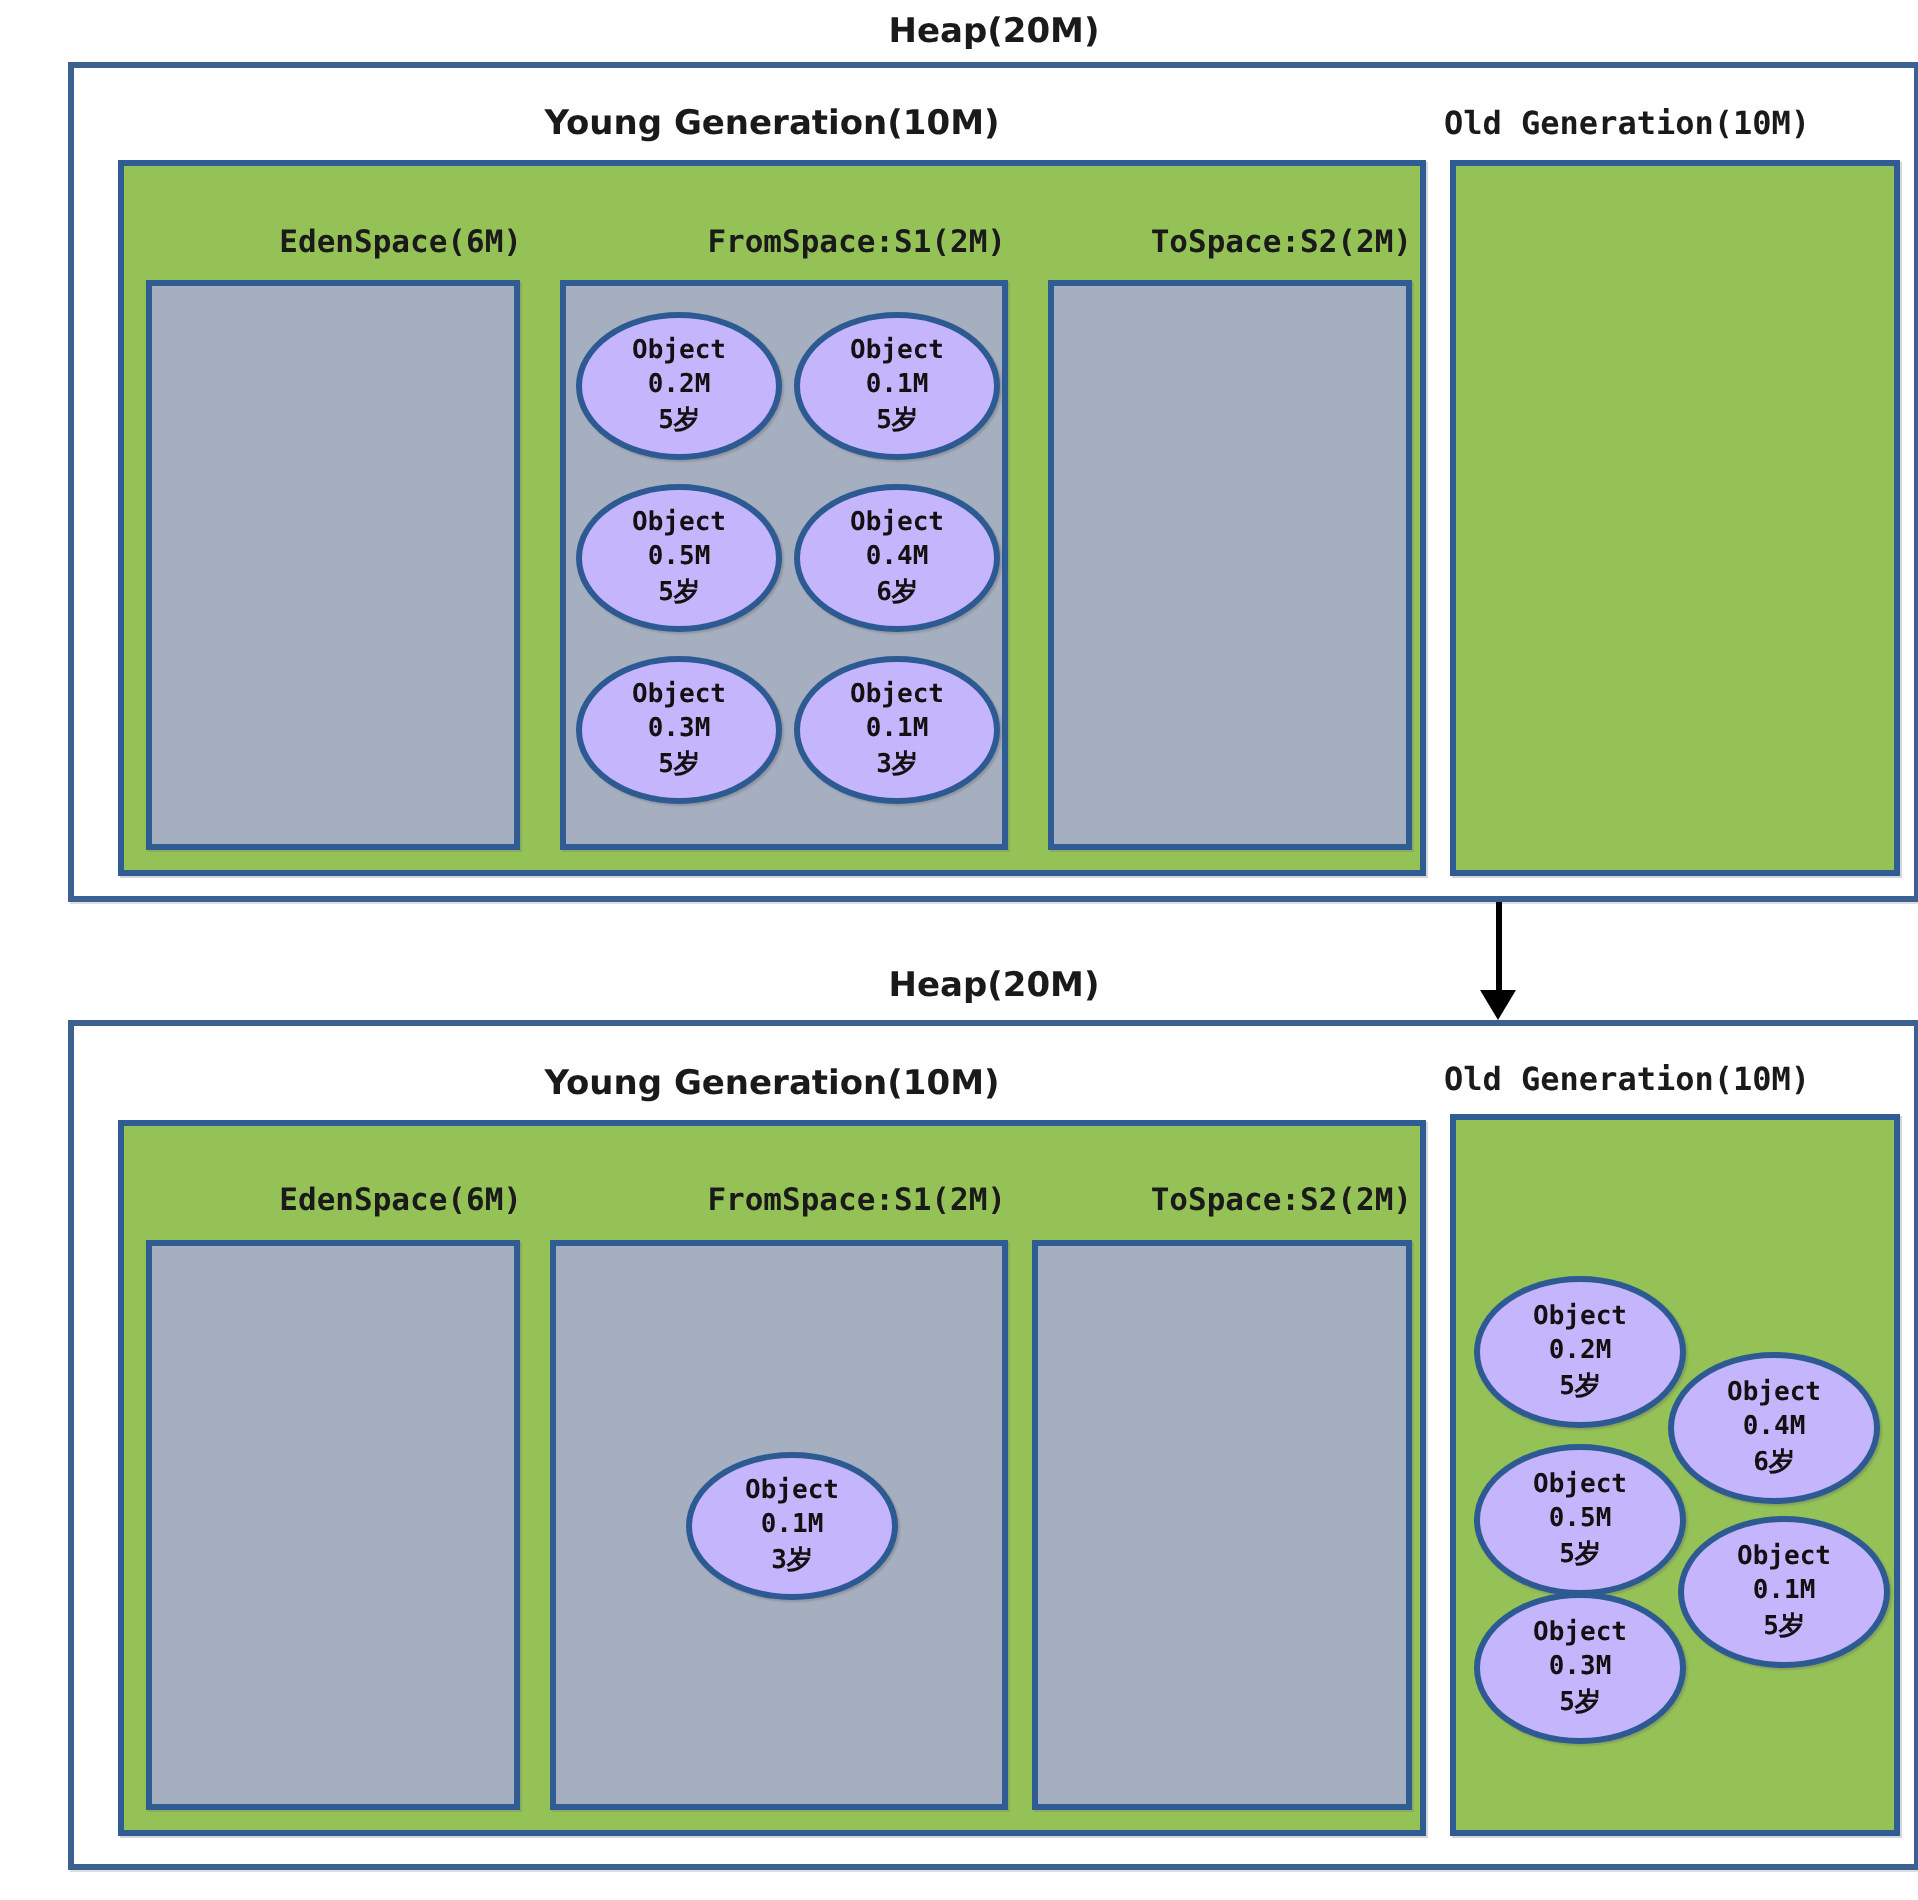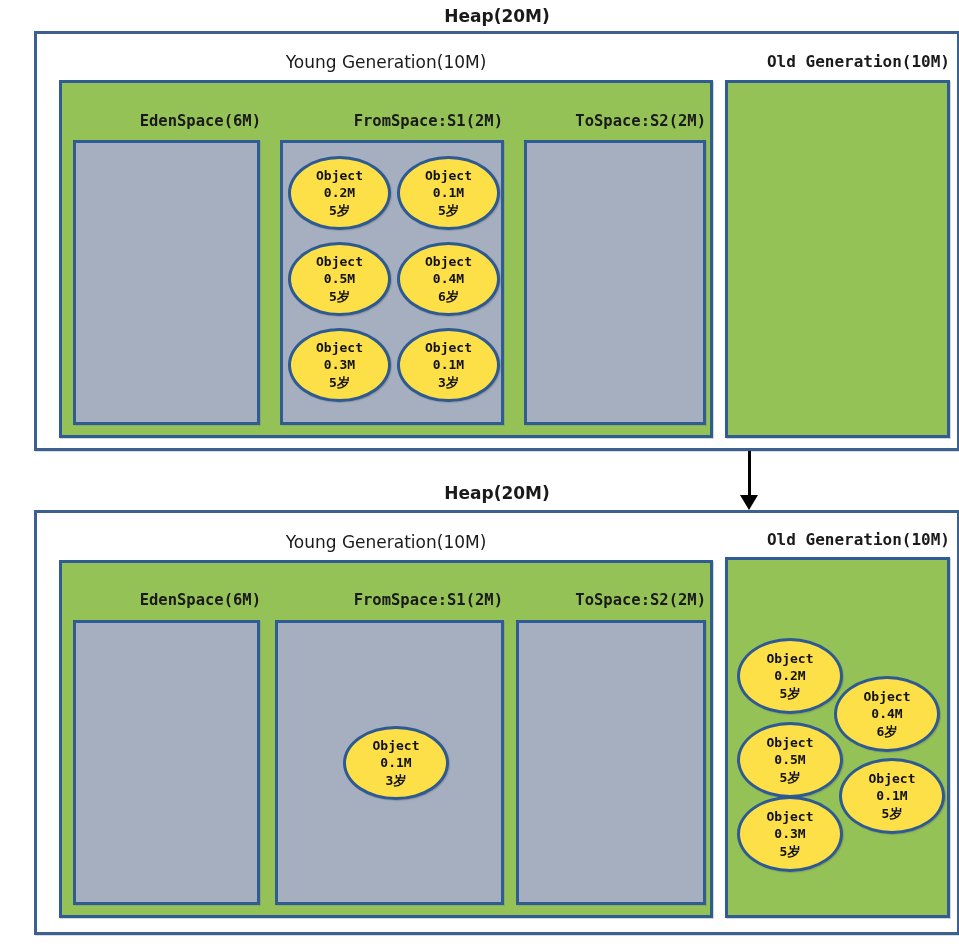--- a/index.html
+++ b/index.html
@@ -30,33 +30,33 @@
     font-size: 17px;
     font-weight: 600;
     color: #1a1a1a;
     letter-spacing: 0px;
     white-space: nowrap;
   }
   .gen-title {
     position: absolute;
     font-family: "DejaVu Sans", sans-serif;
     font-size: 17px;
-    font-weight: 400;
+    font-weight: 700;
     color: #1a1a1a;
     white-space: nowrap;
     text-align: center;
   }
   .old-title {
     position: absolute;
     font-family: "DejaVu Sans Mono", monospace;
     font-size: 16px;
     font-weight: 600;
     color: #1a1a1a;
     white-space: nowrap;
-    text-align: right;
+    text-align: left;
   }
   .space-title {
     position: absolute;
     font-family: "DejaVu Sans Mono", monospace;
     font-size: 15.5px;
     font-weight: 600;
     color: #1a1a1a;
     white-space: nowrap;
     text-align: right;
   }
@@ -80,21 +80,21 @@
     position: absolute;
     background: #a6afc0;
     border: 3px solid #2f5c93;
     box-sizing: border-box;
     box-shadow: 1px 1px 0 0 rgba(120,120,120,0.30);
   }
 
   
   .obj {
     position: absolute;
-    background: #fde047;
+    background: #c4b5fd;
     border: 3px solid #2d5a92;
     border-radius: 50%;
     box-sizing: border-box;
     display: flex;
     flex-direction: column;
     align-items: center;
     justify-content: center;
     font-family: "DejaVu Sans Mono", monospace;
     font-size: 13px;
     font-weight: 700;

